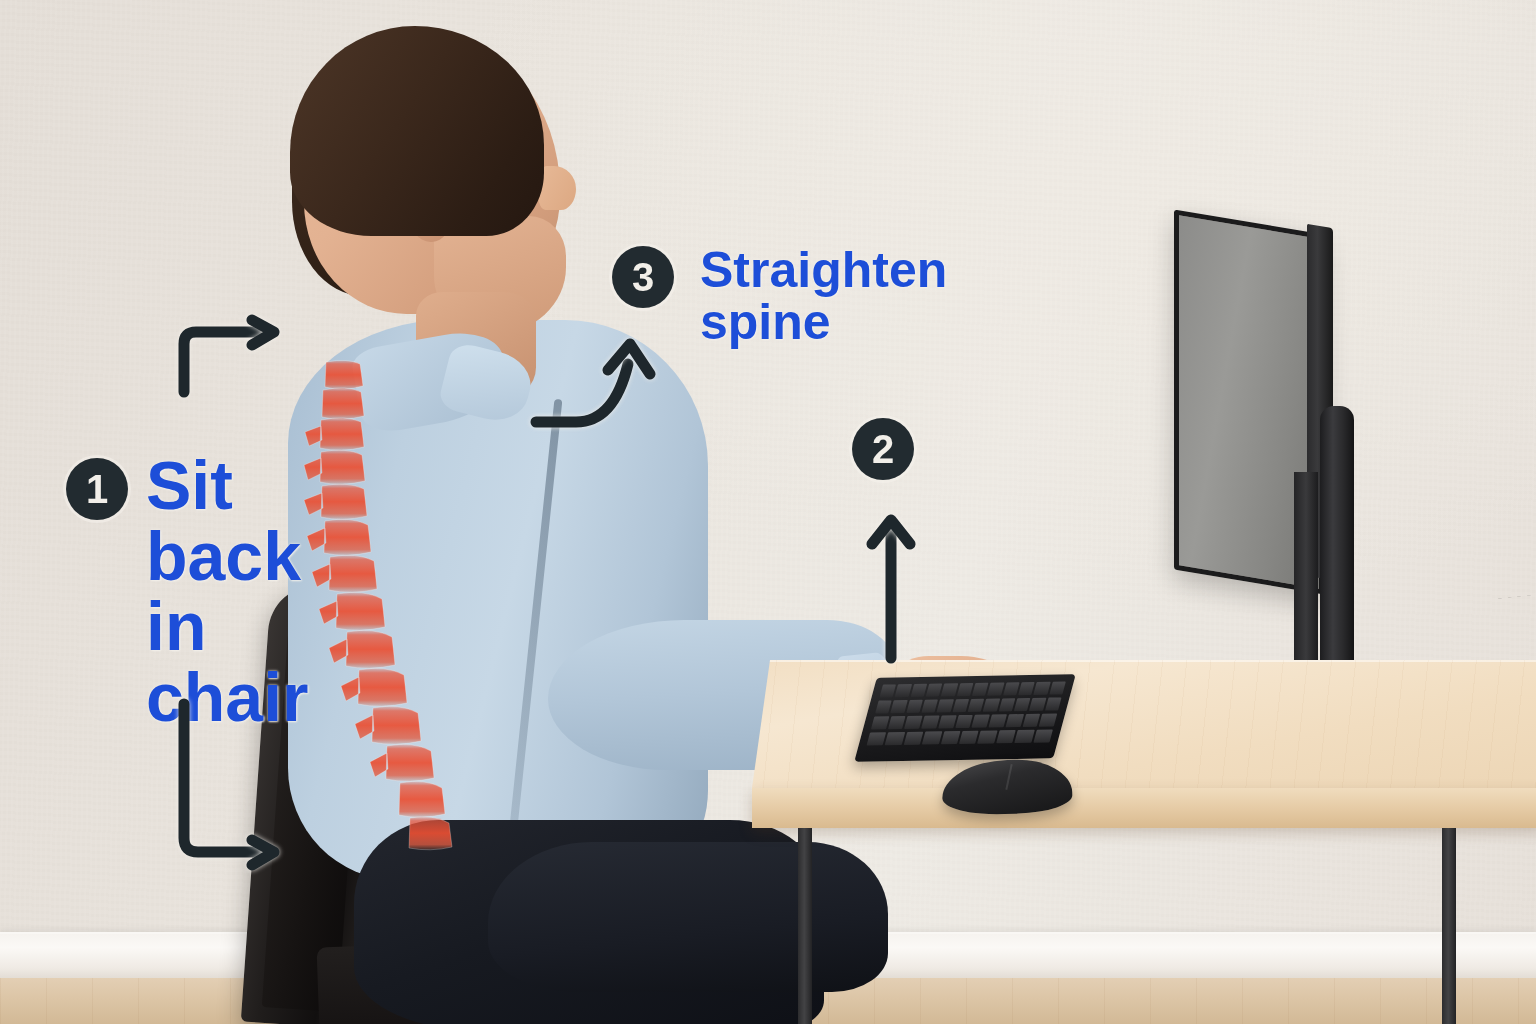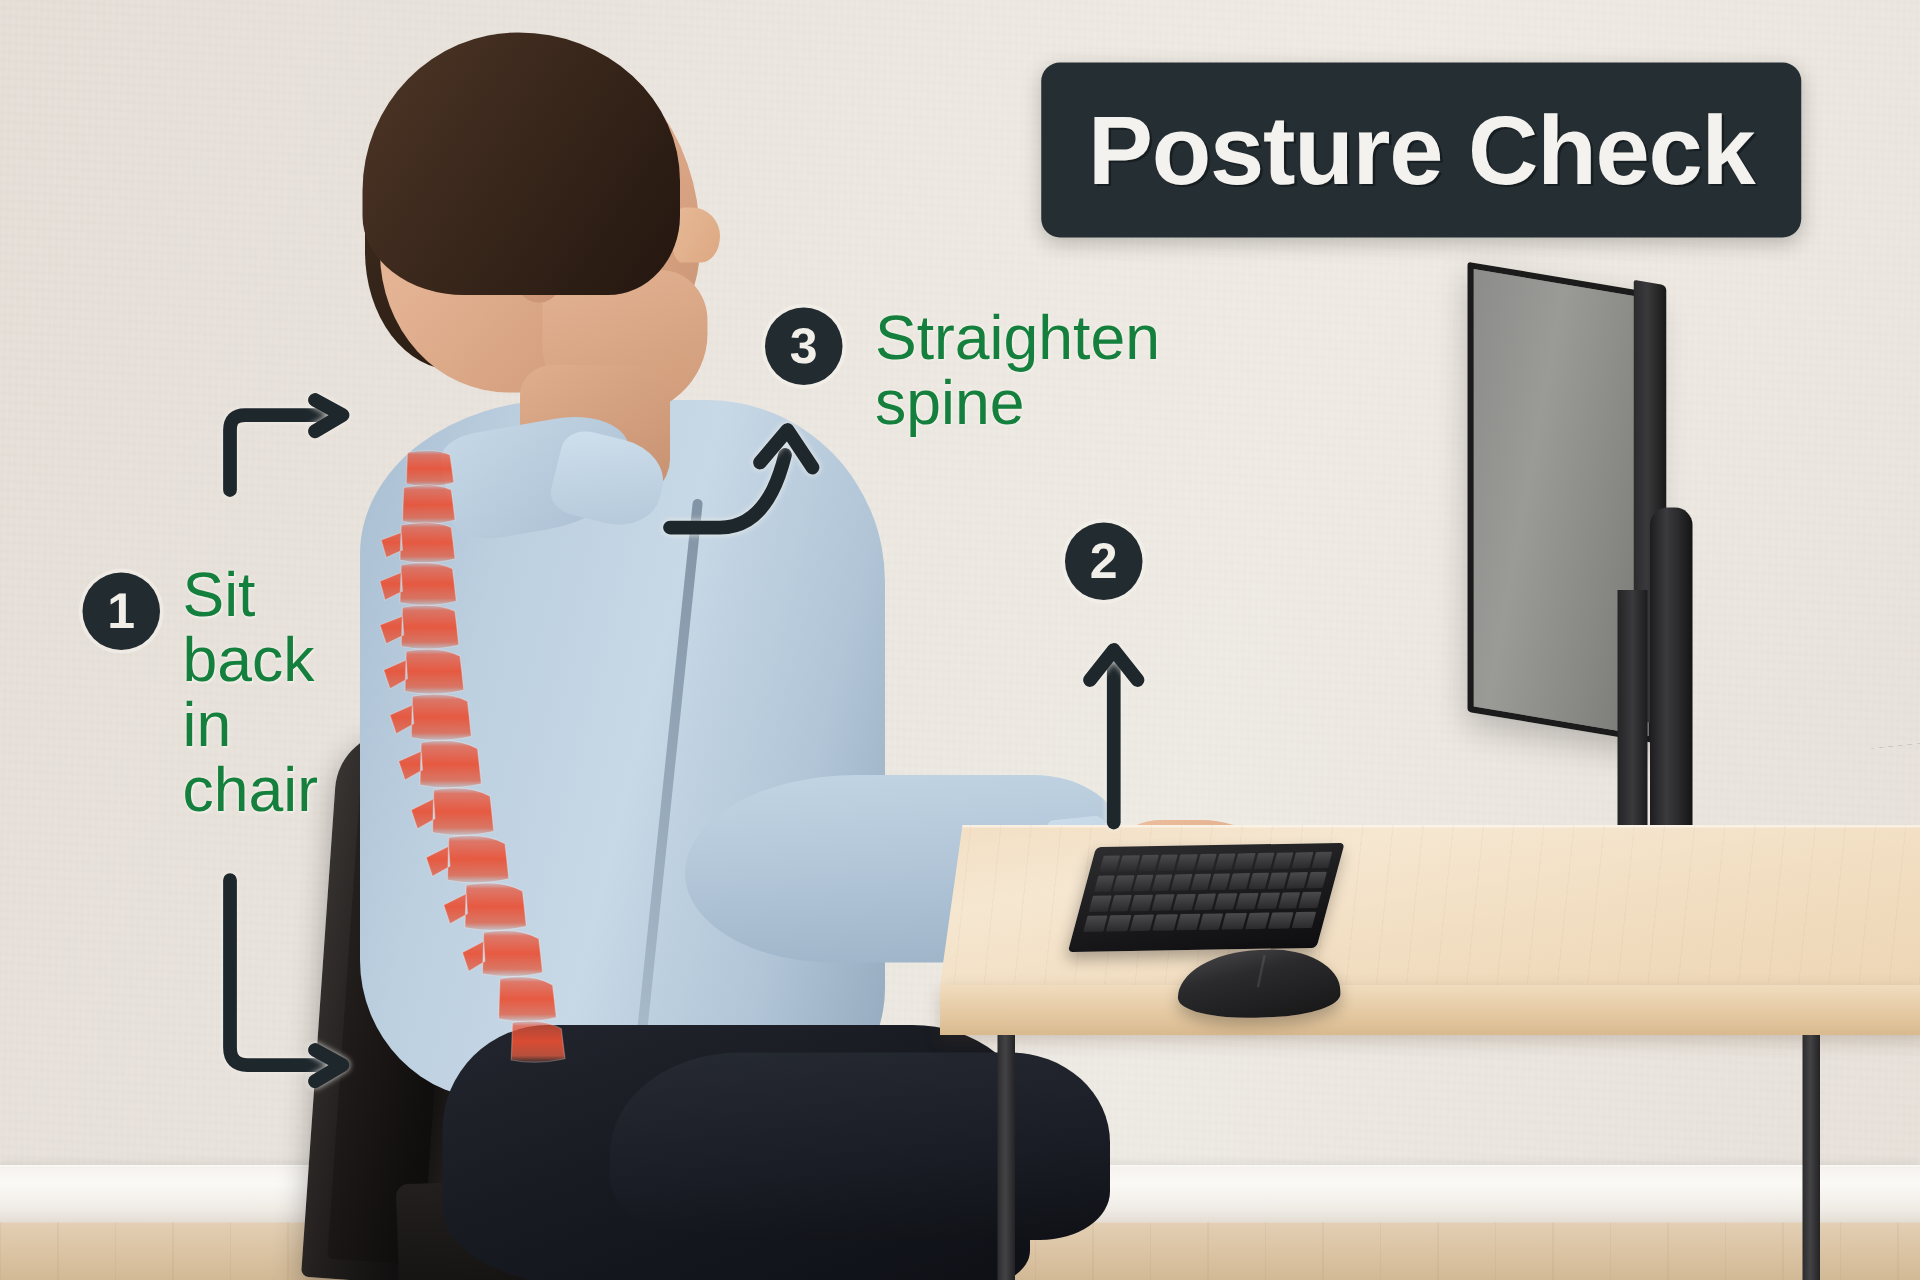--- a/index.html
+++ b/index.html
@@ -253,21 +253,21 @@
     white-space:nowrap;
   }
   .num{
     position:absolute;width:62px;height:62px;border-radius:50%;
     background:#222b30;color:#f2efe9;
     display:flex;align-items:center;justify-content:center;
     font-size:40px;font-weight:bold;
     box-shadow:0 0 0 3px rgba(245,242,236,.55);
   }
   .calltext{
-    position:absolute;color:#15803d;font-weight:normal;line-height:1.04;
+    position:absolute;color:#1d4ed8;font-weight:bold;line-height:1.04;
     text-shadow:0 0 3px rgba(245,242,236,.95), 1px 1px 2px rgba(245,242,236,.8);
     white-space:pre-line;
   }
   .arrowsvg{position:absolute;overflow:visible;}
   .arrowsvg path, .arrowsvg polyline, .arrowsvg polygon{
     filter:drop-shadow(0 0 2.5px rgba(245,242,236,.9));
   }
 </style>
 </head>
 <body>
@@ -408,32 +408,29 @@
           <span class="kb-key"></span>
           <span class="kb-key"></span>
           <span class="kb-key"></span>
           <span class="kb-key"></span>
         </div>
     </div>
   </div>
   <div class="mouse"></div>
   <div class="mouse-split"></div>
 
-  <div class="badge">
-    <span class="badge-text">Posture Check</span>
-  </div>
 
   <svg class="arrowsvg" style="left:170px;top:320px;width:130px;height:80px" viewBox="0 0 130 80">
     <path d="M14 72 L14 24 Q14 12 26 12 L96 12" fill="none" stroke="#1e272c" stroke-width="11" stroke-linecap="round"></path>
     <polyline points="82,0 104,12 82,25" fill="none" stroke="#1e272c" stroke-width="11" stroke-linecap="round" stroke-linejoin="round"></polyline>
   </svg>
   <div class="num" style="left:66px;top:458px;">
     <span>1</span>
   </div>
-  <div class="calltext" style="left:146px;top:450px;font-size:50px;">Sit
+  <div class="calltext" style="left:146px;top:450px;font-size:68px;">Sit
 back
 in
 chair</div>
   <svg class="arrowsvg" style="left:170px;top:700px;width:130px;height:170px" viewBox="0 0 130 170">
     <path d="M14 4 L14 138 Q14 152 28 152 L96 152" fill="none" stroke="#1e272c" stroke-width="11" stroke-linecap="round"></path>
     <polyline points="82,140 104,152 82,165" fill="none" stroke="#1e272c" stroke-width="11" stroke-linecap="round" stroke-linejoin="round"></polyline>
   </svg>
 
   <div class="num" style="left:852px;top:418px;">
     <span>2</span>

